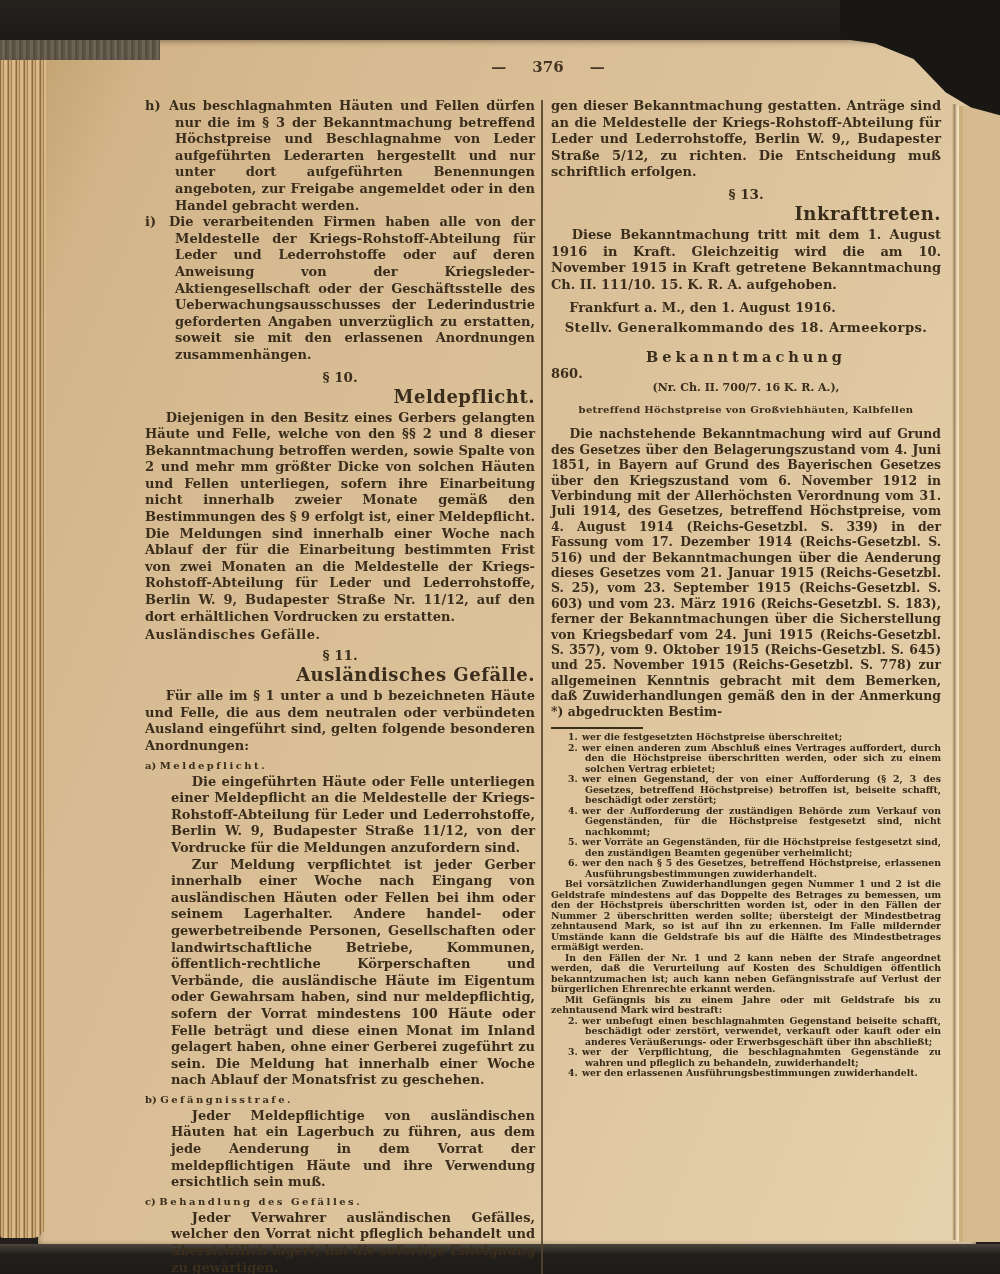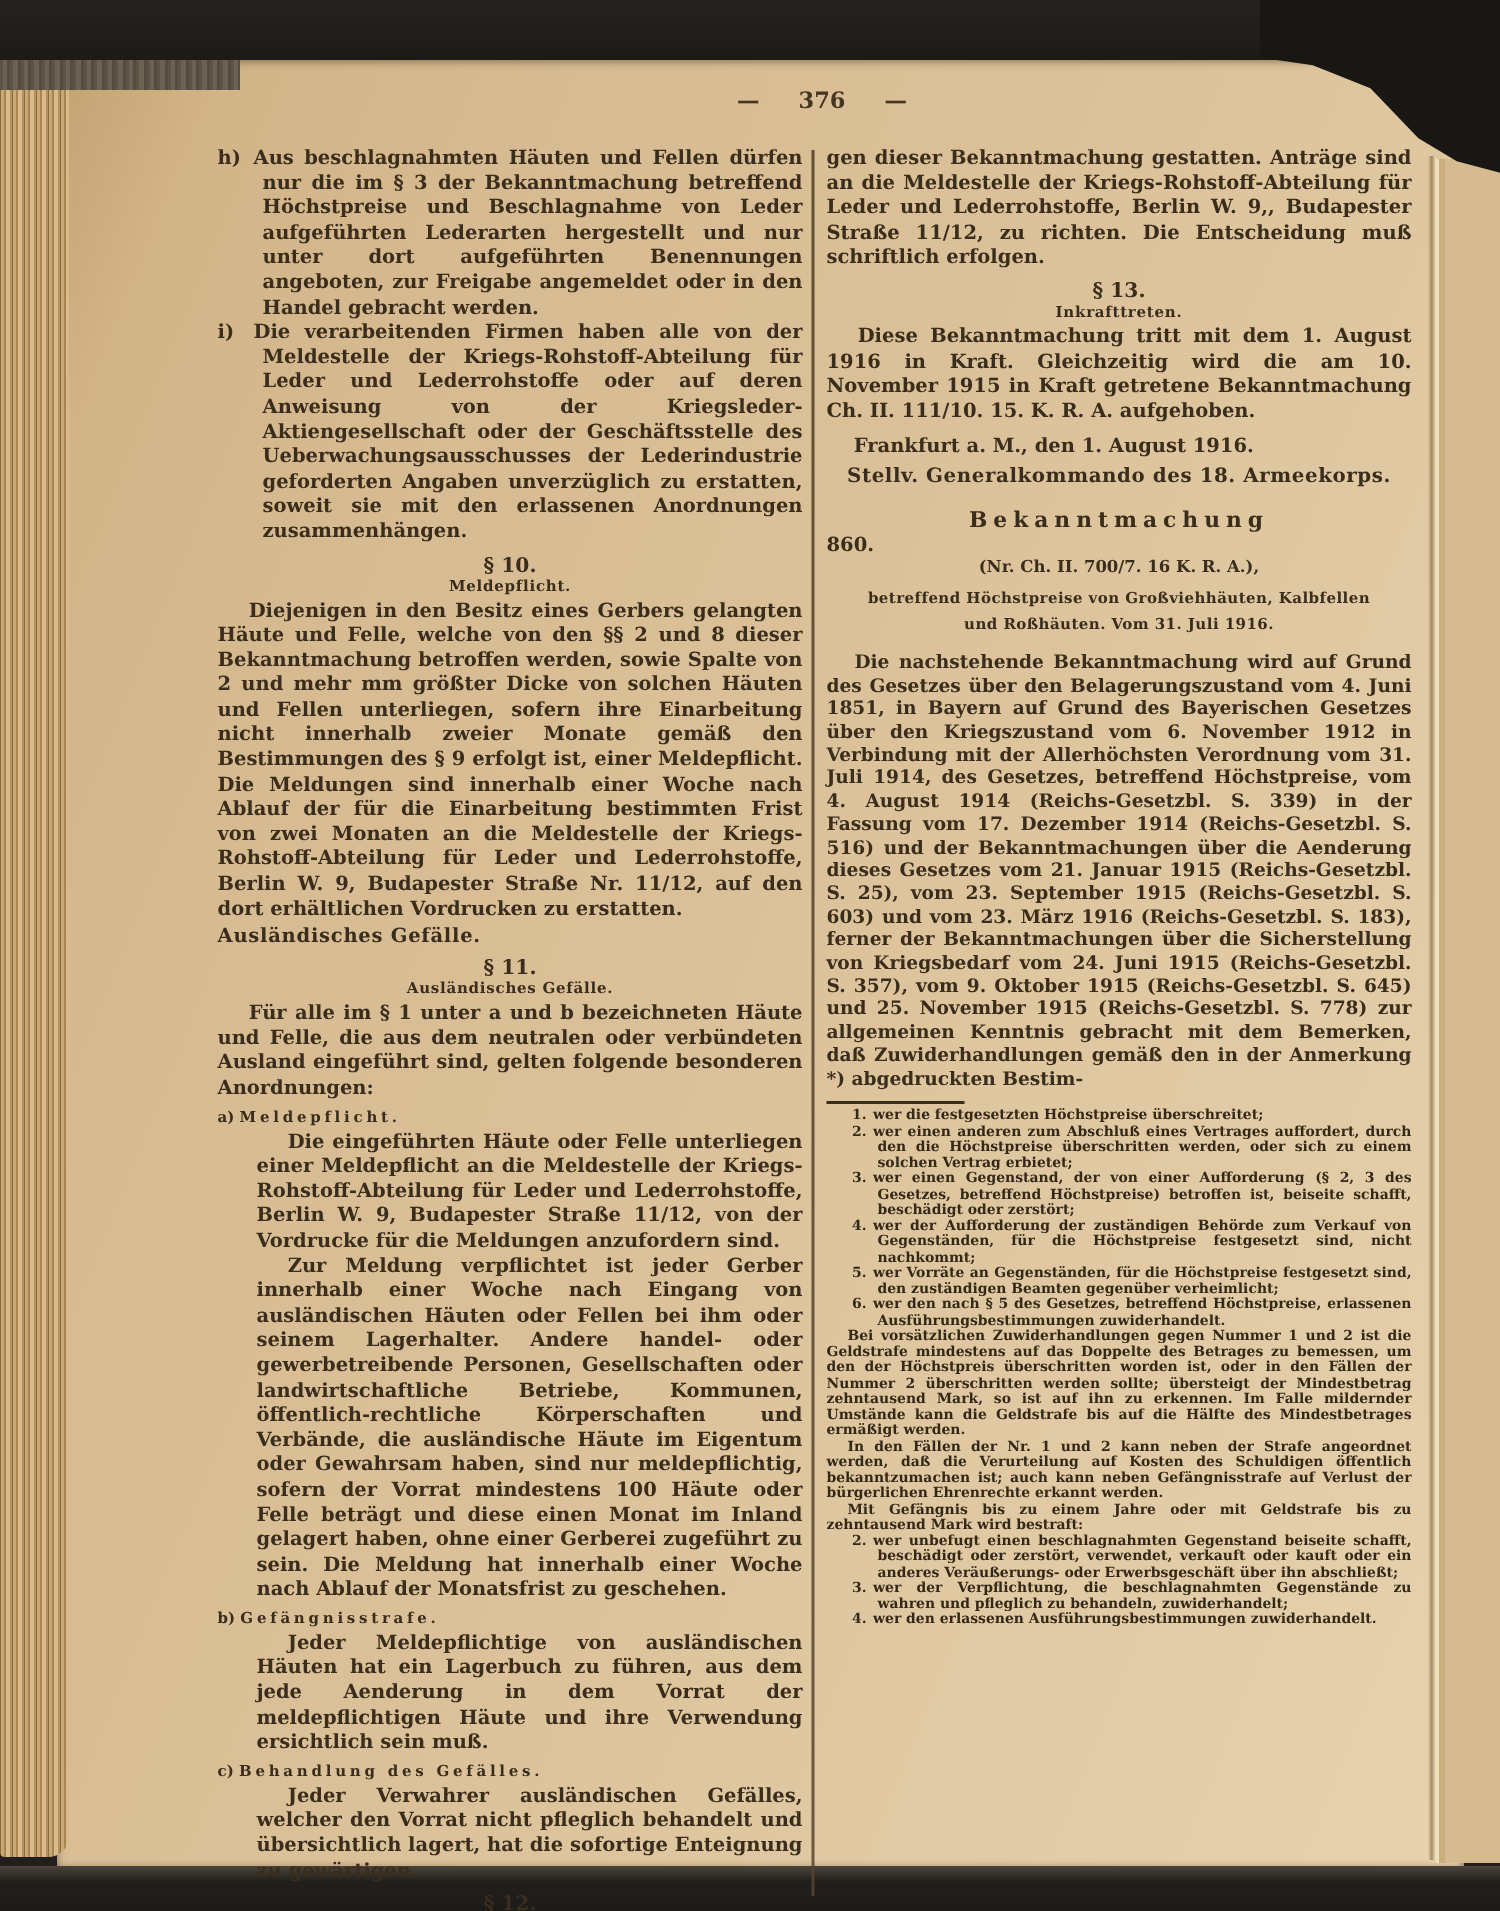--- a/index.html
+++ b/index.html
@@ -37,21 +37,21 @@
   .col-left{width:390px;}
   .divider{width:2px;background:linear-gradient(#4d3a24,#584430);margin:2px 8px 14px 6px;opacity:.85;}
   .col-right{width:390px;}
   p{margin:0;}
   .body-txt{font-size:13px;line-height:16.6px;text-align:justify;}
   .indent{text-indent:1.6em;}
   .hang{padding-left:30px;text-indent:-30px;}
   .hang .lbl{display:inline-block;width:24px;text-indent:0;}
   .sub-p{padding-left:26px;}
   .h-sec{text-align:center;font-size:13.5px;margin:5px 0 1px;}
-  .h-title{text-align:center;font-size:10px;margin:0 0 3px;letter-spacing:.5px;}
+  .h-title{text-align:right;font-size:18px;margin:0 0 3px;letter-spacing:.5px;}
   .sidehead{font-size:13px;letter-spacing:.5px;margin-top:2px;}
   .abc-head{font-size:10px;line-height:17px;margin-top:2px;}
   .abc-head .spread{letter-spacing:2.5px;}
   .dateline{font-size:13px;line-height:17px;text-indent:1.4em;margin-top:6px;}
   .signature{font-size:13.2px;line-height:17px;text-align:center;margin-top:3px;letter-spacing:.4px;}
   .ann{margin-top:12px;}
   .ann-title-row{position:relative;text-align:center;font-size:14.5px;letter-spacing:4px;}
   .ann-num{position:absolute;left:0;top:18px;letter-spacing:0;font-size:13px;}
   .ann-ref{text-align:center;font-size:11px;margin-top:16px;}
   .ann-sub{text-align:center;font-size:10px;line-height:17px;margin-top:7px;letter-spacing:.3px;}
@@ -123,38 +123,37 @@
       </p>
       <p class="body-txt sub-p indent">Jeder Verwahrer ausländischen Gefälles, welcher den Vorrat nicht pfleglich behandelt und übersichtlich lagert, hat die sofortige Enteignung zu gewärtigen.</p>
 
       <p class="h-sec">§ 12.</p>
 
     </div>
 
     <div class="divider"></div>
 
     <div class="col-right">
-      <p class="body-txt">gen dieser Bekanntmachung gestatten. Anträge sind an die Meldestelle der Kriegs-Rohstoff-Abteilung für Leder und Lederrohstoffe, Berlin W. 9,, Budapester Straße 11/12, zu richten. Die Entscheidung muß schriftlich erfolgen.</p>
+      <p class="body-txt">gen dieser Bekanntmachung gestatten. Anträge sind an die Meldestelle der Kriegs-Rohstoff-Abteilung für Leder und Lederrohstoffe, Berlin W. 9,, Budapester Straße 5/12, zu richten. Die Entscheidung muß schriftlich erfolgen.</p>
 
       <p class="h-sec">§ 13.</p>
       <p class="h-title">Inkrafttreten.</p>
       <p class="body-txt indent">Diese Bekanntmachung tritt mit dem 1. August 1916 in Kraft. Gleichzeitig wird die am 10. November 1915 in Kraft getretene Bekanntmachung Ch. II. 111/10. 15. K. R. A. aufgehoben.</p>
 
       <p class="dateline">Frankfurt a. M., den 1. August 1916.</p>
       <p class="signature">Stellv. Generalkommando des 18. Armeekorps.</p>
 
       <div class="ann">
         <div class="ann-title-row">
           <span class="ann-num">860.</span>
           <span>Bekanntmachung</span>
         </div>
         <p class="ann-ref">(Nr. Ch. II. 700/7. 16 K. R. A.),</p>
         <div class="ann-sub">
           <div>betreffend Höchstpreise von Großviehhäuten, Kalbfellen</div>
-          <div>und Roßhäuten.  Vom 31. Juli 1916.</div>
         </div>
         <p class="ann-body">Die nachstehende Bekanntmachung wird auf Grund des Gesetzes über den Belagerungszustand vom 4. Juni 1851, in Bayern auf Grund des Bayerischen Gesetzes über den Kriegszustand vom 6. November 1912 in Verbindung mit der Allerhöchsten Verordnung vom 31. Juli 1914, des Gesetzes, betreffend Höchstpreise, vom 4. August 1914 (Reichs-Gesetzbl. S. 339) in der Fassung vom 17. Dezember 1914 (Reichs-Gesetzbl. S. 516) und der Bekanntmachungen über die Aenderung dieses Gesetzes vom 21. Januar 1915 (Reichs-Gesetzbl. S. 25), vom 23. September 1915 (Reichs-Gesetzbl. S. 603) und vom 23. März 1916 (Reichs-Gesetzbl. S. 183), ferner der Bekanntmachungen über die Sicherstellung von Kriegsbedarf vom 24. Juni 1915 (Reichs-Gesetzbl. S. 357), vom 9. Oktober 1915 (Reichs-Gesetzbl. S. 645) und 25. November 1915 (Reichs-Gesetzbl. S. 778) zur allgemeinen Kenntnis gebracht mit dem Bemerken, daß Zuwiderhandlungen gemäß den in der Anmerkung *) abgedruckten Bestim-</p>
       </div>
 
       <hr class="fn-rule">
 
       <div class="footnote">
 
         <p class="fn-item"><span class="num">1.</span><span>wer die festgesetzten Höchstpreise überschreitet;</span></p>
         <p class="fn-item"><span class="num">2.</span><span>wer einen anderen zum Abschluß eines Vertrages auffordert, durch den die Höchstpreise überschritten werden, oder sich zu einem solchen Vertrag erbietet;</span></p>

